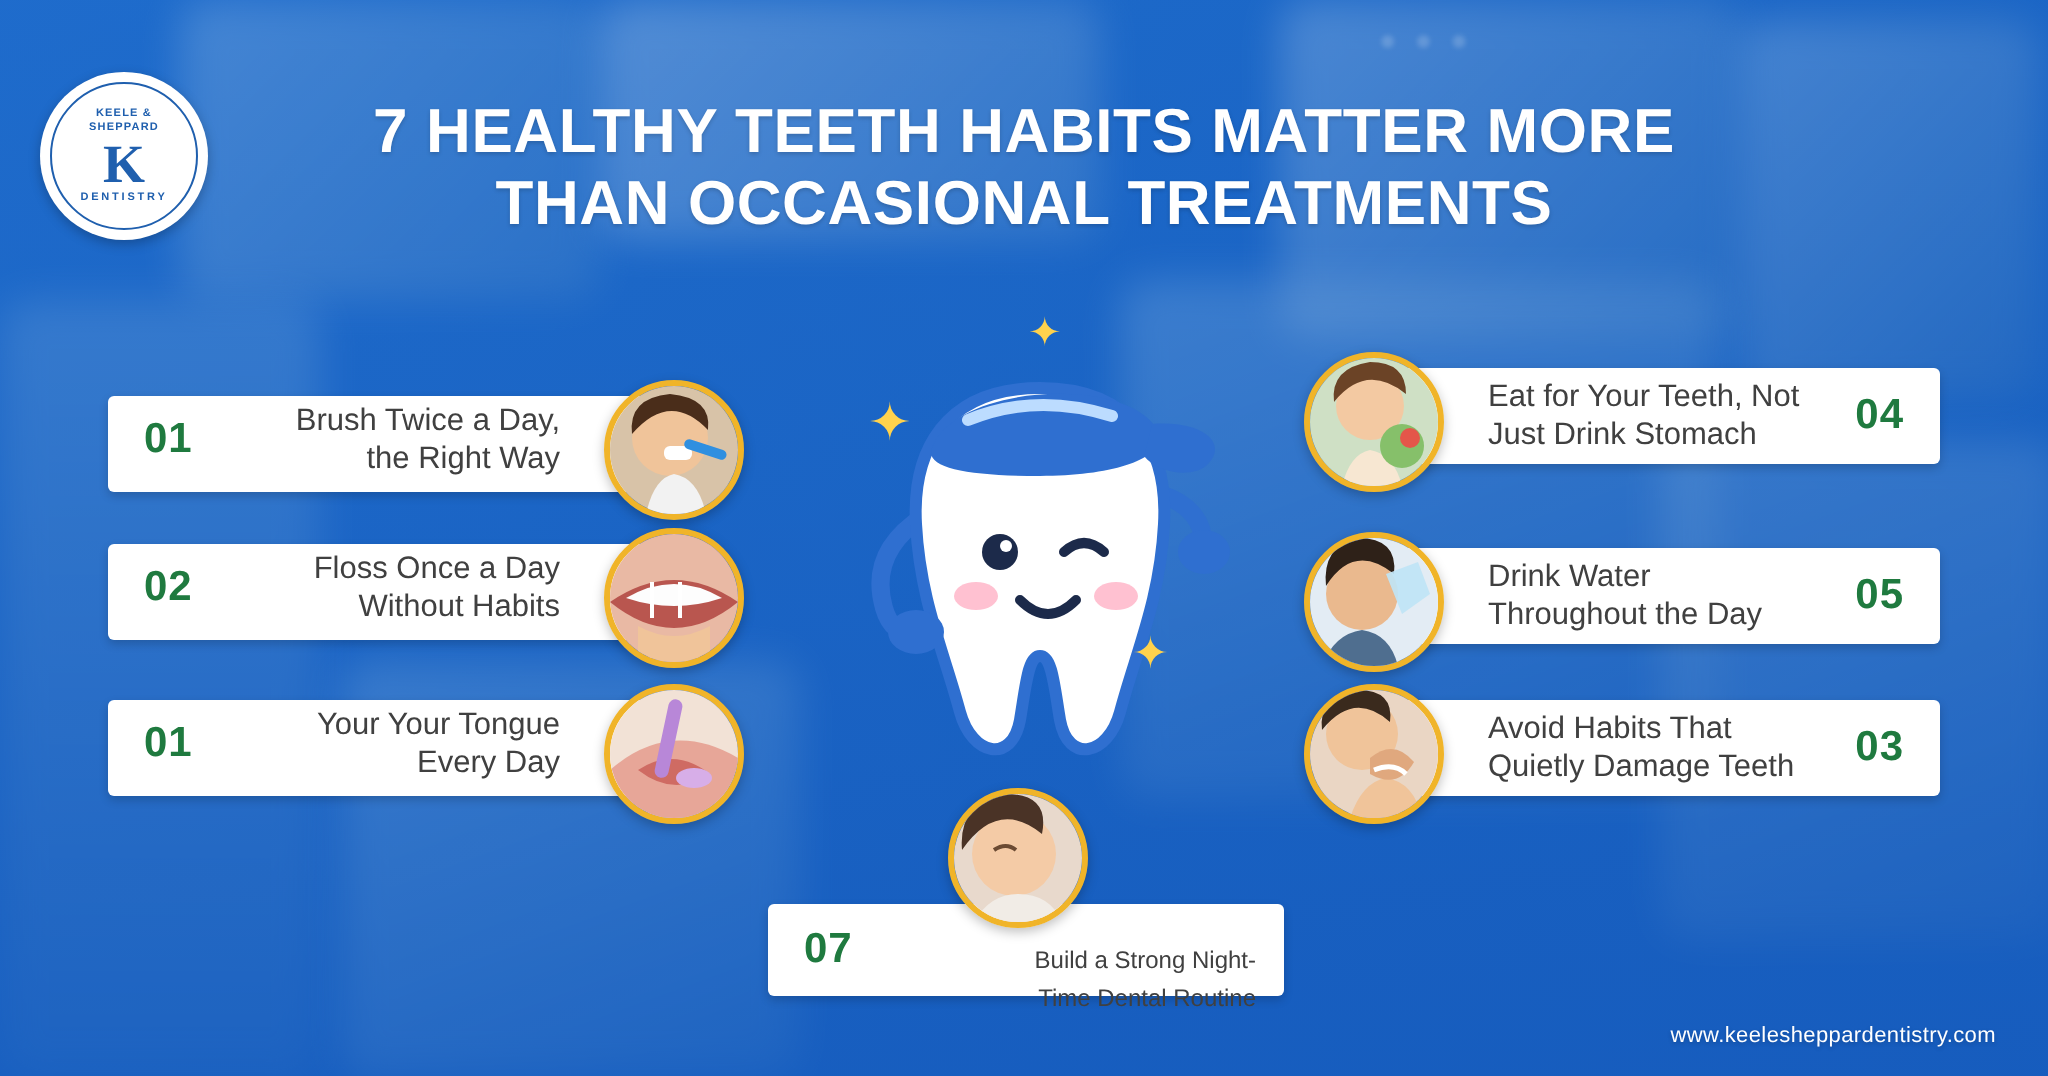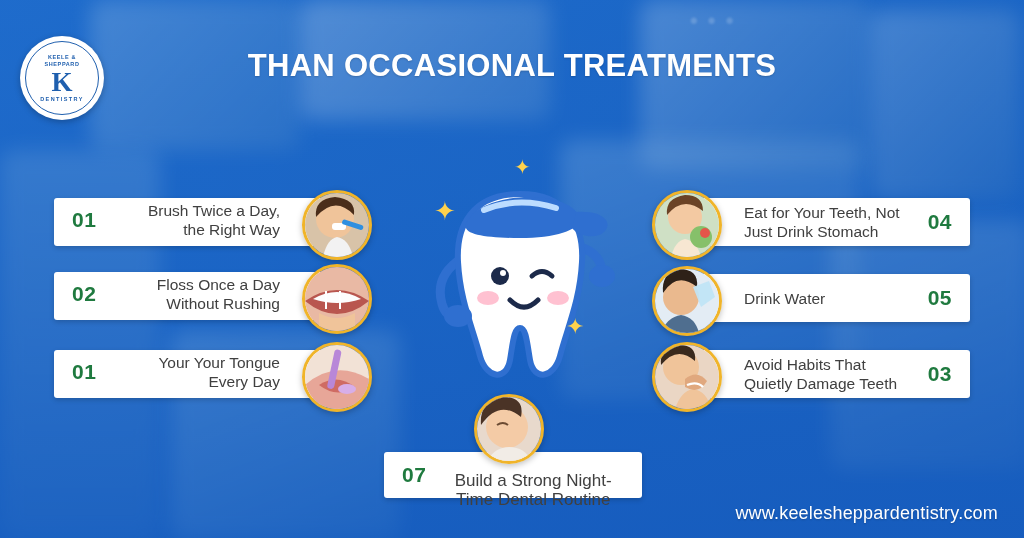--- a/index.html
+++ b/index.html
@@ -74,29 +74,29 @@
     overflow:hidden;
   }
   .left .photo{right:-14px;}
   .right .photo{left:-14px;}
   .ph-in{width:100%;height:100%;}
 
   
   .rowb{position:absolute;left:384px;top:452px;width:310px;height:46px;}
   .rowb .bar{left:0;width:258px;height:46px;padding:0 14px 0 18px;box-sizing:border-box;}
   .rowb .num{margin-right:12px;}
-  .rowb .txt{text-align:center;font-size:17px;margin-top:30px;}
+  .rowb .txt{text-align:right;font-size:12px;margin-top:30px;}
   .rowb .photo{top:-58px;left:90px;width:64px;height:64px;}
 
   
   .tooth-wrap{position:absolute;left:400px;top:150px;width:240px;height:260px;}
   .spark{position:absolute;color:#ffd24d;font-size:26px;line-height:26px;}
 
   .url{
-    position:absolute;right:26px;bottom:14px;color:#ffffff;font-size:18px;letter-spacing:.2px;
+    position:absolute;right:26px;bottom:14px;color:#ffffff;font-size:11px;letter-spacing:.2px;
     text-shadow:0 1px 2px rgba(0,0,0,.2);
   }
 </style>
 </head>
 <body>
 
 <div id="stage">
 
   <div class="bg-blob b1"></div>
   <div class="bg-blob b2"></div>
@@ -110,20 +110,21 @@
 
   <div class="logo">
     <div class="logo-inner">
       <div class="logo-top">KEELE &amp; SHEPPARD</div>
       <div class="logo-k">K</div>
       <div class="logo-bot">DENTISTRY</div>
     </div>
   </div>
 
   <div class="title">
+    <div>7 HEALTHY TEETH HABITS MATTER MORE</div>
     <div>THAN OCCASIONAL TREATMENTS</div>
   </div>
 
   <div class="row left" style="left:54px;top:198px;width:304px;">
     <div class="bar">
       <span class="num">01</span>
       <span class="txt">
         <span>Brush Twice a Day,</span><br>
         <span>the Right Way</span>
       </span>
@@ -138,21 +139,21 @@
         <rect x="38" y="26" width="22" height="5" rx="2.5" fill="#2f8fe0" transform="rotate(18 38 26)"></rect>
       </svg>
     </div>
   </div>
 
   <div class="row left" style="left:54px;top:260px;width:304px;margin-top:12px;">
     <div class="bar">
       <span class="num">02</span>
       <span class="txt">
         <span>Floss Once a Day</span><br>
-        <span>Without Rushing</span>
+        <span>Without Habits</span>
       </span>
     </div>
     <div class="photo">
       <svg class="ph-in" viewBox="0 0 64 64">
         <rect width="64" height="64" fill="#e9b9a4"></rect>
         <path d="M0 34 q32 -22 64 0 q-32 26 -64 0z" fill="#b9564f"></path>
         <path d="M8 32 q24 -14 48 0 q-24 8 -48 0z" fill="#fdfdfd"></path>
         <rect x="20" y="24" width="2" height="18" fill="#ffffff"></rect>
         <rect x="34" y="24" width="2" height="18" fill="#ffffff"></rect>
         <path d="M14 46 q18 10 36 0 l0 18 l-36 0z" fill="#f0c49a"></path>
@@ -172,21 +173,21 @@
       <svg class="ph-in" viewBox="0 0 64 64">
         <rect width="64" height="64" fill="#f2e2d6"></rect>
         <path d="M0 40 q30 -26 64 -6 l0 30 l-64 0z" fill="#e7a698"></path>
         <path d="M14 40 q18 -12 36 2 q-18 12 -36 -2z" fill="#cf6b63"></path>
         <rect x="30" y="4" width="7" height="40" rx="3.5" fill="#b887d8" transform="rotate(12 30 4)"></rect>
         <ellipse cx="42" cy="44" rx="9" ry="5" fill="#d7aee8"></ellipse>
       </svg>
     </div>
   </div>
 
-  <div class="row right" style="right:54px;top:198px;width:304px;">
+  <div class="row right" style="right:54px;top:184px;width:304px;">
     <div class="bar">
       <span class="txt">
         <span>Eat for Your Teeth, Not</span><br>
         <span>Just Drink Stomach</span>
       </span>
       <span class="num">04</span>
     </div>
     <div class="photo">
       <svg class="ph-in" viewBox="0 0 64 64">
         <rect width="64" height="64" fill="#cfe0c5"></rect>
@@ -196,20 +197,21 @@
         <circle cx="46" cy="44" r="11" fill="#86c06a"></circle>
         <circle cx="50" cy="40" r="5" fill="#e4564a"></circle>
       </svg>
     </div>
   </div>
 
   <div class="row right" style="right:54px;top:274px;width:304px;">
     <div class="bar">
       <span class="txt">
         <span>Drink Water</span><br>
+        <span>Throughout the Day</span>
       </span>
       <span class="num">05</span>
     </div>
     <div class="photo">
       <svg class="ph-in" viewBox="0 0 64 64">
         <rect width="64" height="64" fill="#e3ecf4"></rect>
         <circle cx="26" cy="28" r="18" fill="#eab98e"></circle>
         <path d="M8 24 q14 -22 34 -6 q2 -18 -18 -18 q-18 4 -16 24z" fill="#2e2118"></path>
         <path d="M6 64 q6 -16 20 -18 q14 2 18 18z" fill="#4f6e8f"></path>
         <path d="M38 18 l16 -6 l6 16 l-14 10z" fill="#bfe4f5" opacity=".92"></path>

